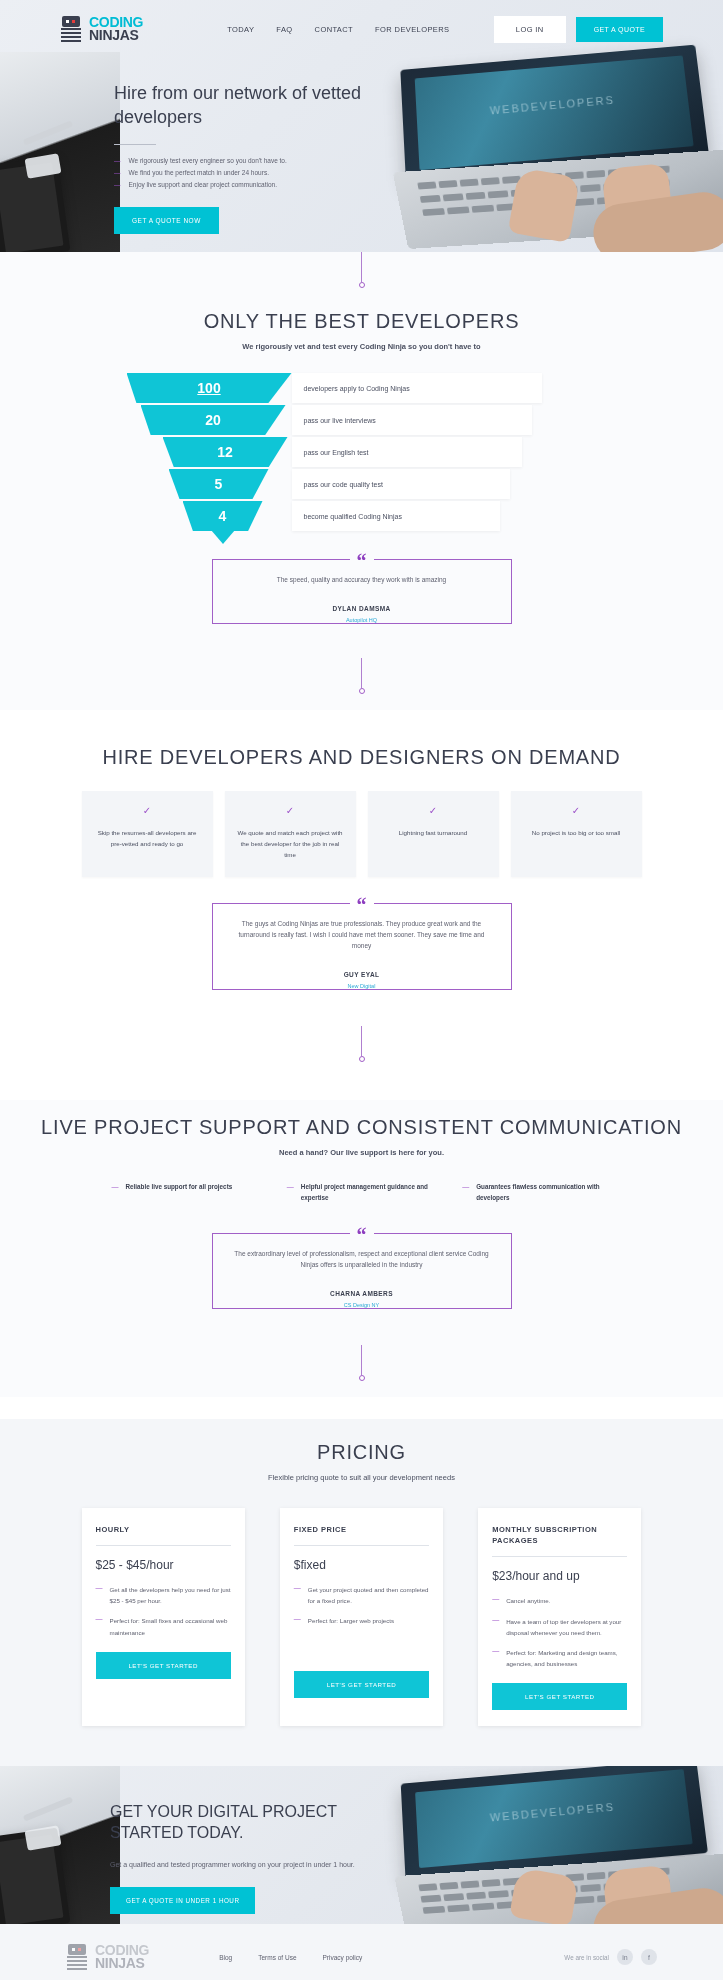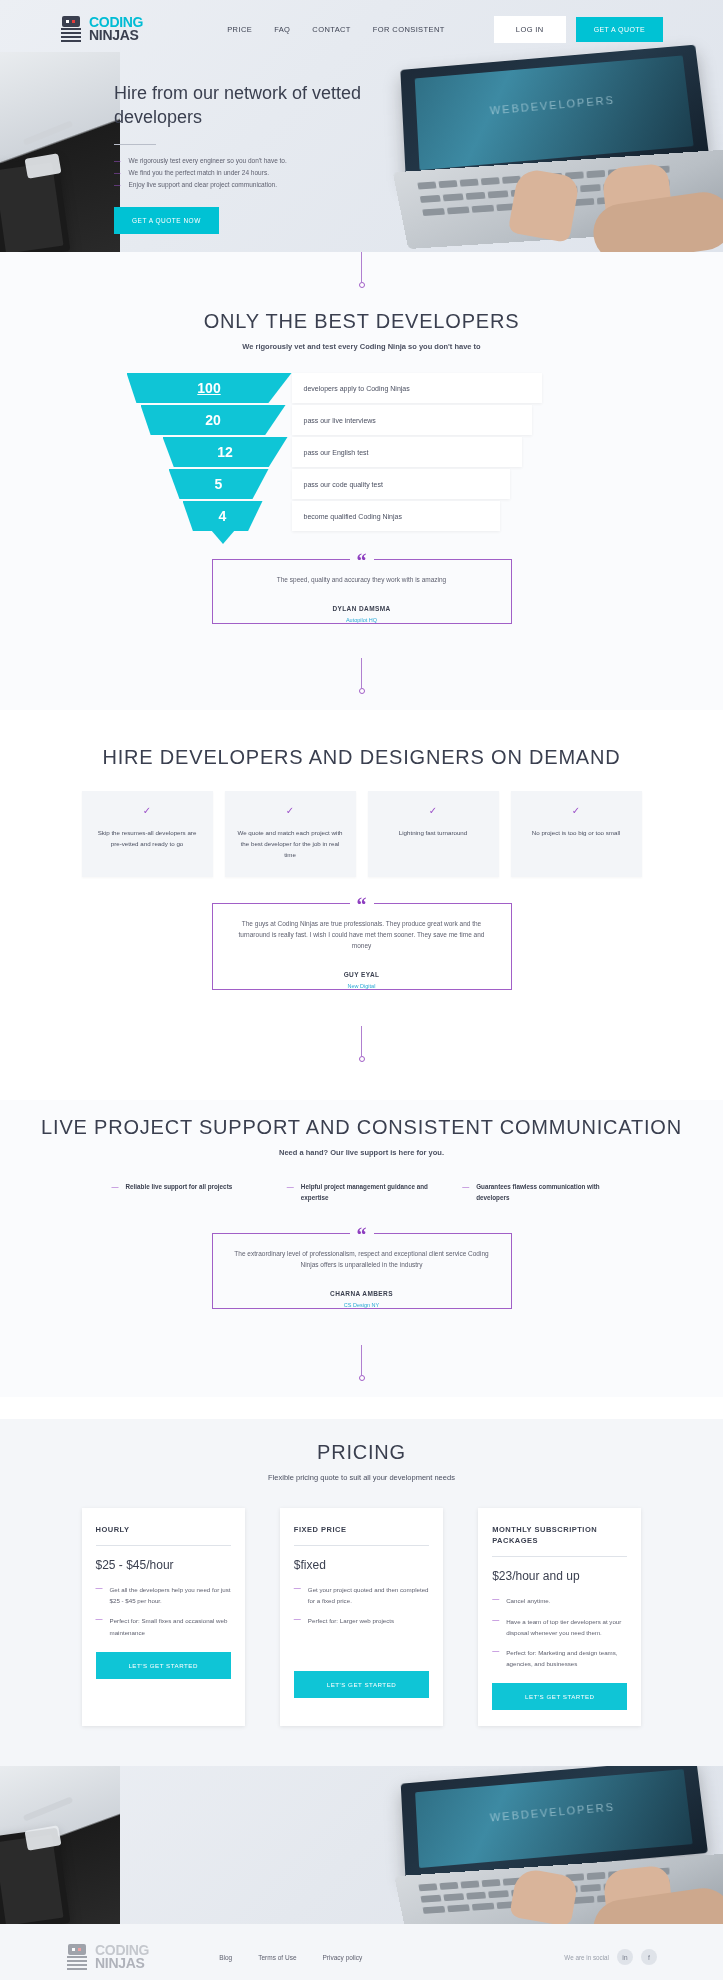--- a/index.html
+++ b/index.html
@@ -300,24 +300,24 @@
           <div class="robot-eye a"></div>
           <div class="robot-eye b"></div>
           <div class="robot-body"></div>
         </div>
         <div class="brand-text">
           <div class="l1">CODING</div>
           <div class="l2">NINJAS</div>
         </div>
       </div>
       <div class="nav-links">
-        <a href="#">PRICE</a>
+        <a href="#">TODAY</a>
         <a href="#">FAQ</a>
         <a href="#">CONTACT</a>
-        <a href="#">FOR CONSISTENT</a>
+        <a href="#">FOR DEVELOPERS</a>
       </div>
       <div class="nav-actions">
         <button class="btn-login">LOG IN</button>
         <button class="btn-quote">GET A QUOTE</button>
       </div>
     </nav>
 
     <div class="hero-copy">
       <h1>Hire from our network of vetted developers</h1>
       <div class="hero-rule"></div>
@@ -563,20 +563,25 @@
             <i></i>
             <i></i>
             <i></i>
           </div>
       </div>
       <div class="hand l" style="top:104px; height:50px;"></div>
       <div class="hand r" style="top:100px; height:56px;"></div>
       <div class="arm" style="top:126px;"></div>
     </div>
 
+    <div class="cta-copy">
+      <h2>GET YOUR DIGITAL PROJECT STARTED TODAY.</h2>
+      <p>Get a qualified and tested programmer working on your project in under 1 hour.</p>
+      <button class="cta-btn">GET A QUOTE IN UNDER 1 HOUR</button>
+    </div>
   </section>
 
   <footer>
     <div class="foot-main">
       <div class="foot-brand">
         <div class="robot">
           <div class="robot-head"></div>
             <div class="robot-eye a"></div>
           <div class="robot-eye b"></div>
             <div class="robot-body"></div>

